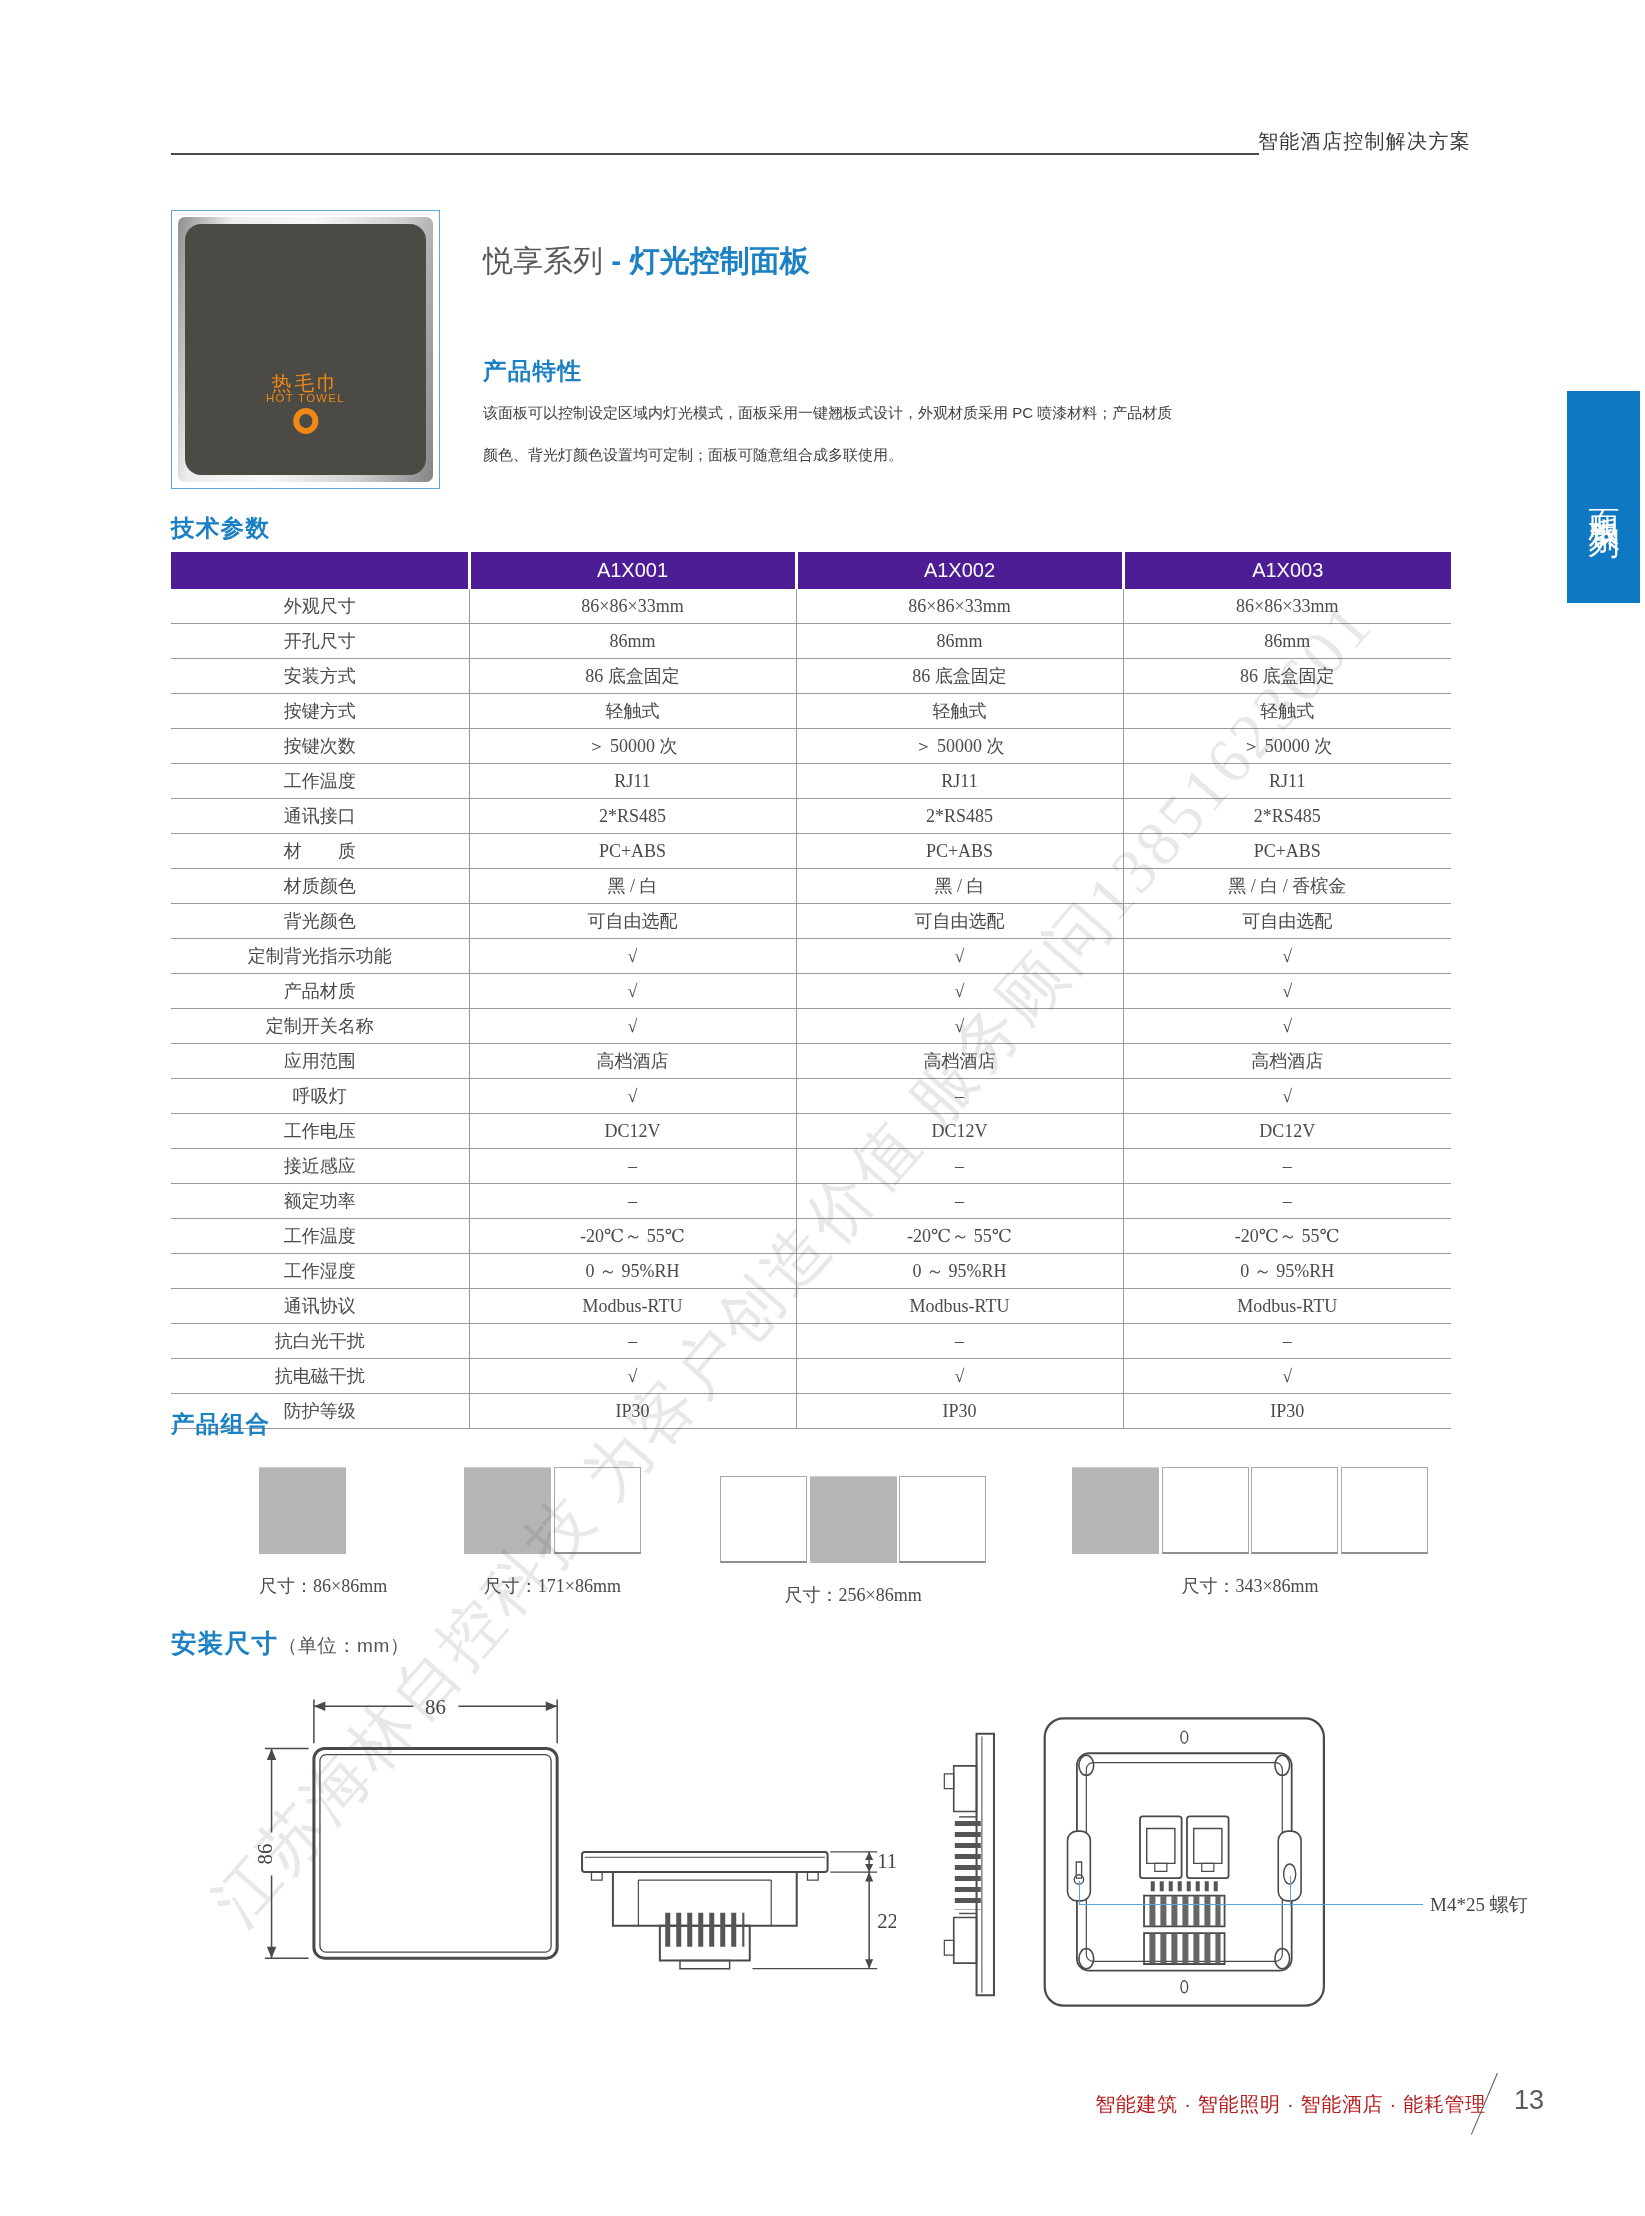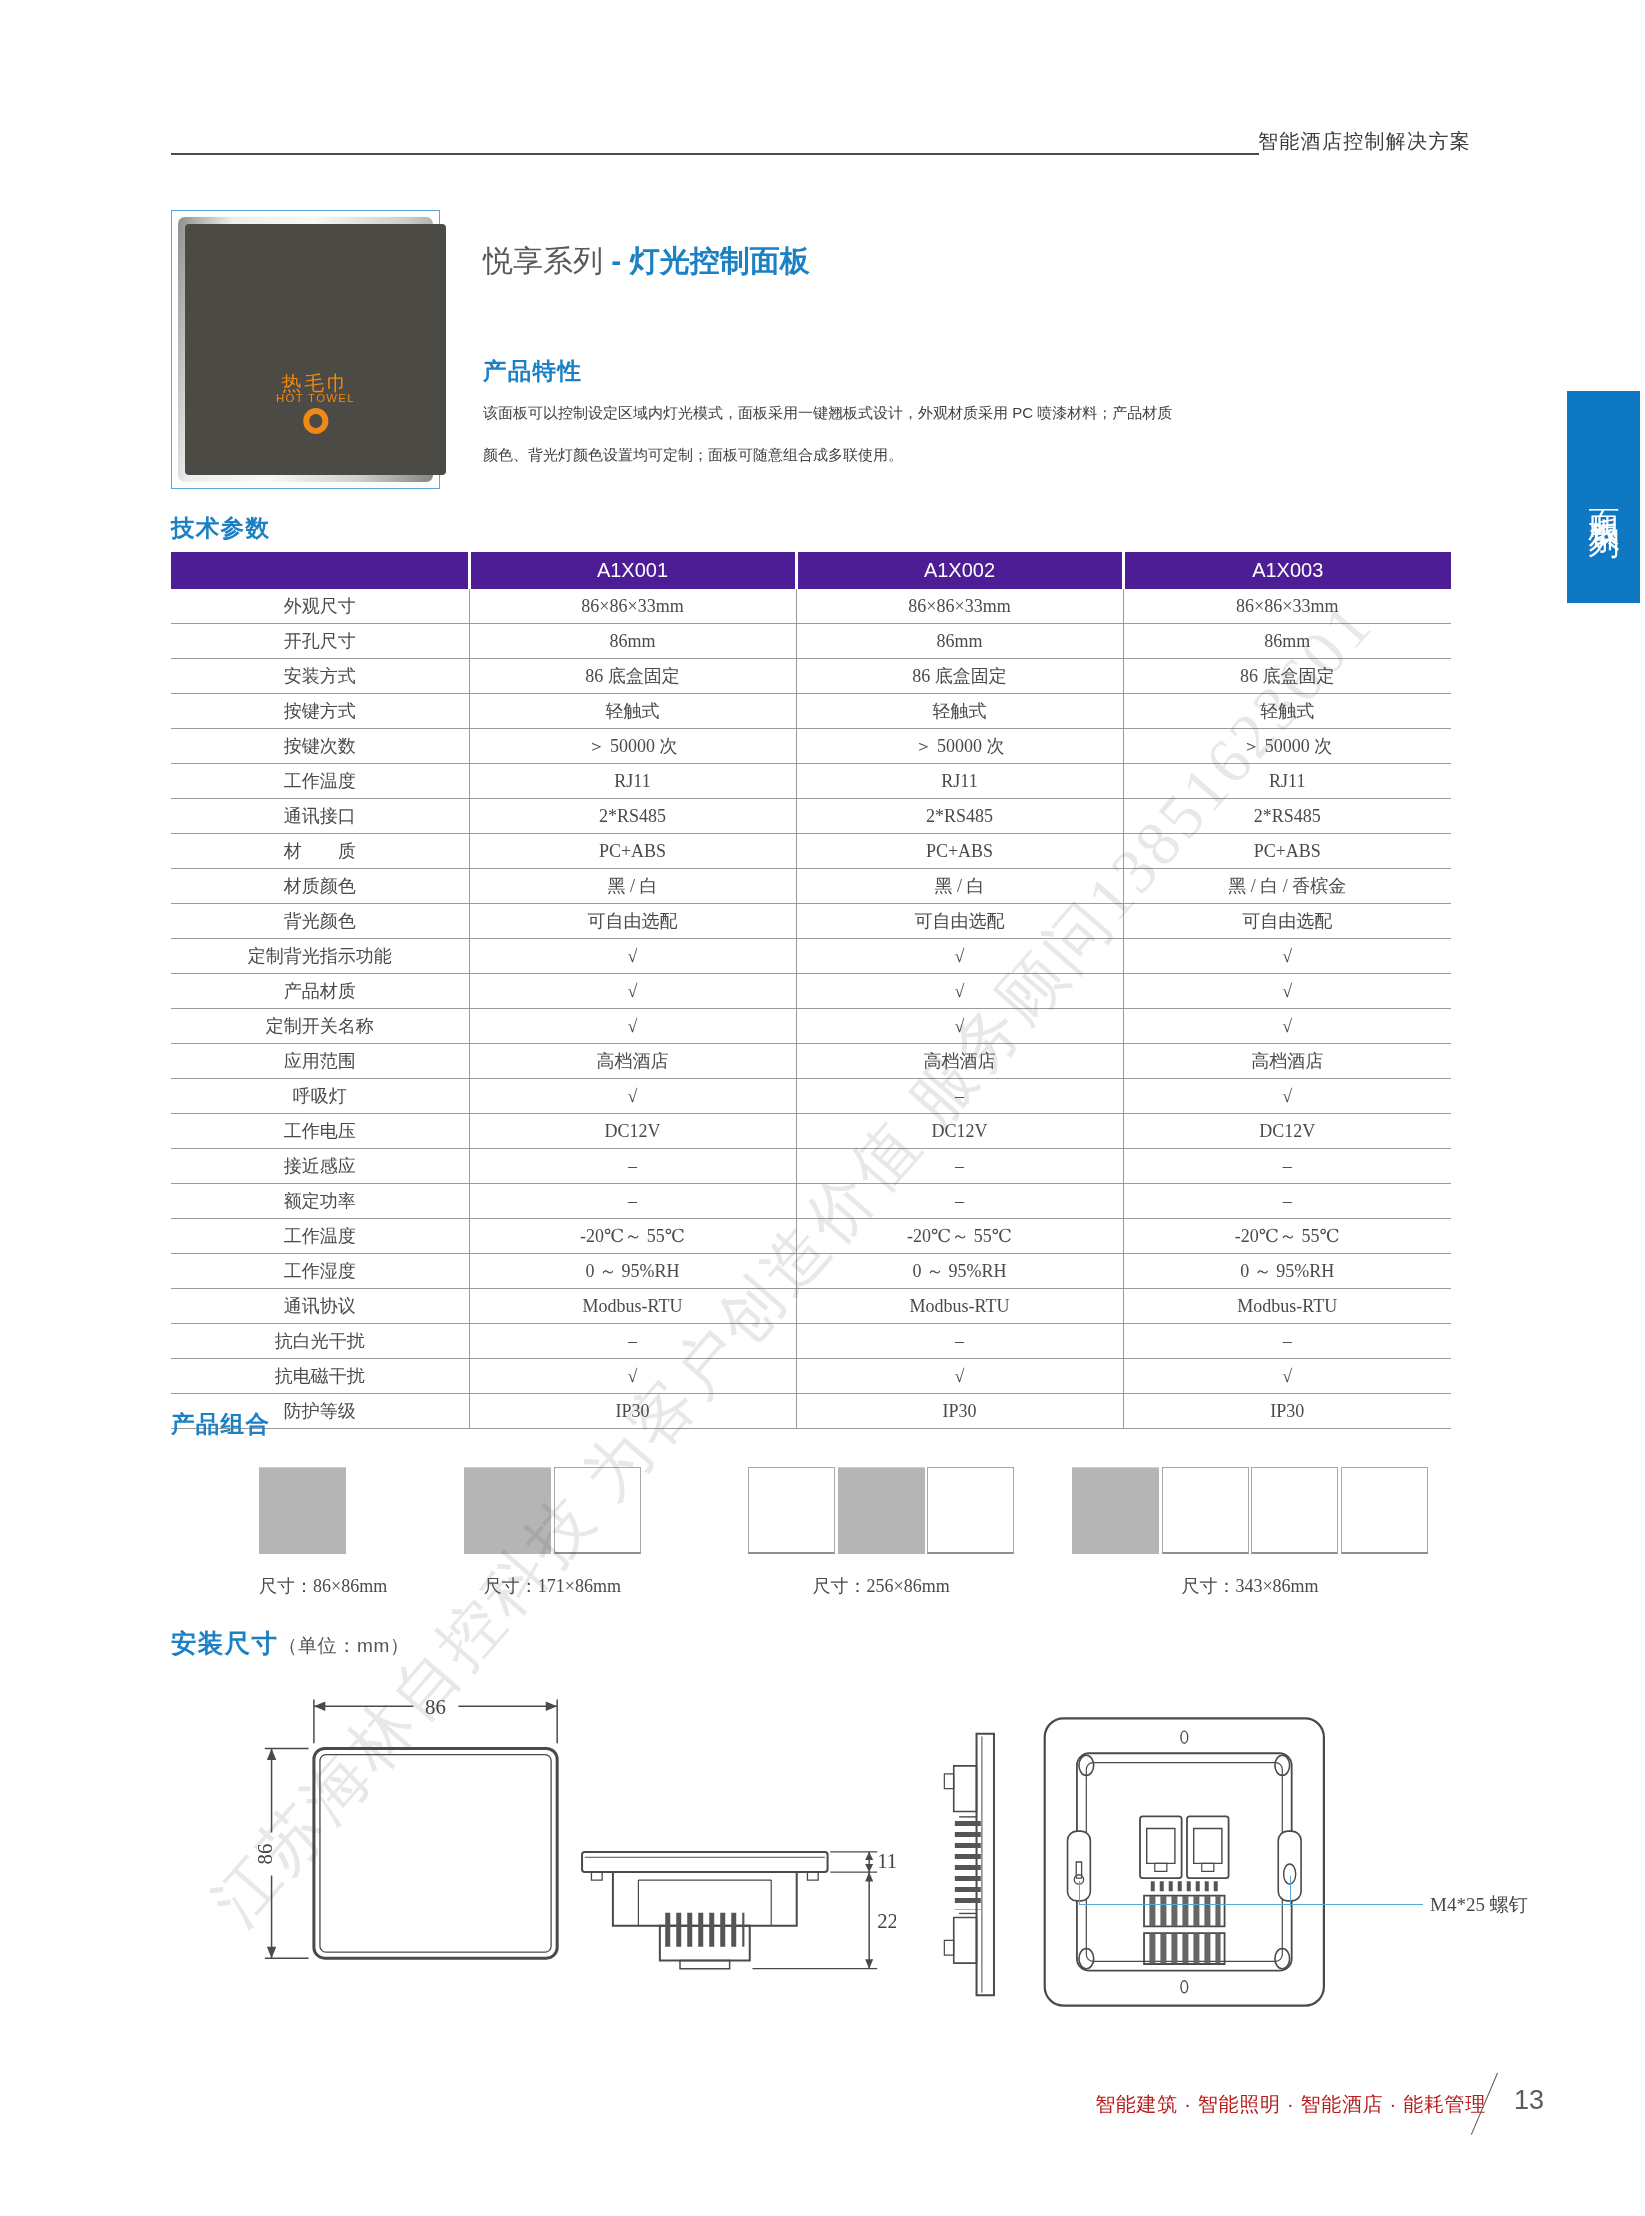--- a/index.html
+++ b/index.html
@@ -8,21 +8,21 @@
 
   
   .header-text{position:absolute;right:174px;top:128px;font-size:20px;color:#3c3c3c;letter-spacing:1.3px;}
   .header-line{position:absolute;left:171px;top:153px;width:1088px;height:2px;background:#4a4a4a;}
 
   
   .photo-box{position:absolute;left:171px;top:210px;width:269px;height:279px;border:1.3px solid #5aa7d8;
              background:#fff;box-sizing:border-box;padding:6px;}
   .photo-frame{width:100%;height:100%;box-sizing:border-box;border-radius:6.7px;padding:7.4px;
                background:linear-gradient(100deg,#8f8f8f,#ededed 18%,#f8f8f8 45%,#cfcfcf 75%,#858585);}
-  .photo-panel{width:100%;height:100%;background:#4b4a45;border-radius:4px;position:relative;padding-left:20px;}
+  .photo-panel{width:100%;height:100%;background:#4b4a45;border-radius:16px;position:relative;}
   .panel-label-cn{position:absolute;left:0;right:0;top:58%;text-align:center;color:#ef8815;font-size:20px;letter-spacing:2.7px;}
   .panel-label-en{position:absolute;left:0;right:0;top:67%;text-align:center;color:#ef8815;font-size:11.4px;letter-spacing:1.3px;}
   .panel-ring{position:absolute;left:50%;top:73.5%;transform:translateX(-50%);width:13.4px;height:13.4px;
               border:6.7px solid #ef8815;border-radius:50%;}
 
   
   .title{position:absolute;left:483px;top:241px;font-size:30px;}
   .title .pre{color:#58595b;}
   .title .name{color:#1b80c4;font-weight:bold;}
   .sec-head{position:absolute;font-size:23.5px;font-weight:600;color:#1b80c4;letter-spacing:1.3px;}
@@ -279,21 +279,21 @@
         </div>
         <div class="combo-label">尺寸：86×86mm</div>
       </div>
       <div class="combo-group" style="left: 464px;">
         <div class="combo-cells">
           <div class="combo-cell gray"></div>
           <div class="combo-cell white"></div>
         </div>
         <div class="combo-label">尺寸：171×86mm</div>
       </div>
-      <div class="combo-group" style="left: 748px;">
+      <div class="combo-group" style="left: 720px; margin-top: 9px;">
         <div class="combo-cells">
           <div class="combo-cell white"></div>
           <div class="combo-cell gray"></div>
           <div class="combo-cell white"></div>
         </div>
         <div class="combo-label">尺寸：256×86mm</div>
       </div>
       <div class="combo-group" style="left: 1072px;">
         <div class="combo-cells">
           <div class="combo-cell gray"></div>

